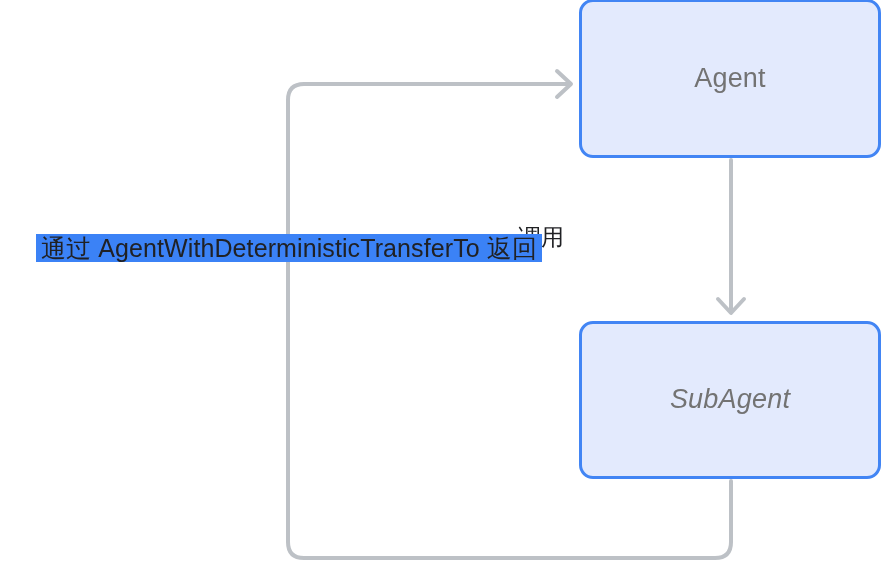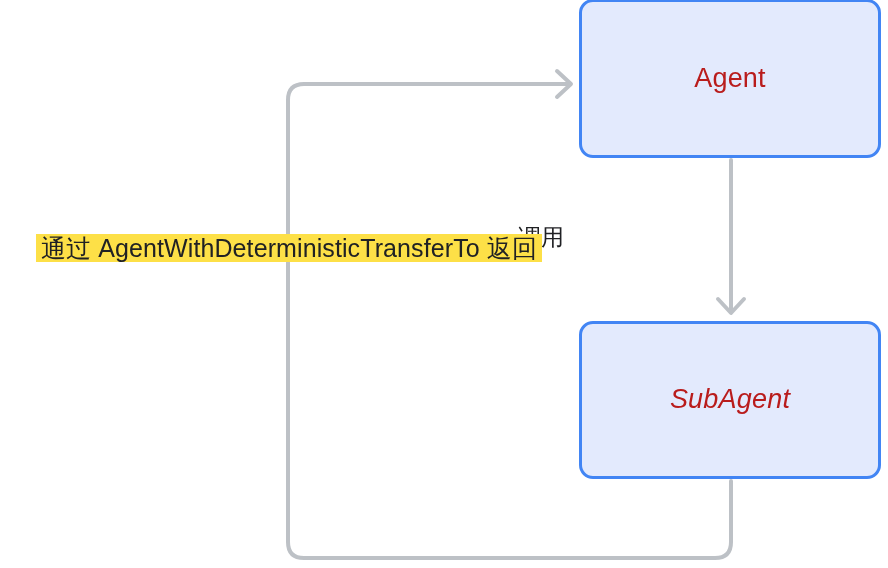--- a/index.html
+++ b/index.html
@@ -33,21 +33,21 @@
     display: flex;
     align-items: center;
     justify-content: center;
     border-style: solid;
     border-width: 3px;
   }
   .node-label {
     font-size: 27px;
     line-height: 1.1;
     letter-spacing: 0.2px;
-    color: #b91c1c;
+    color: #737373;
     white-space: nowrap;
   }
   #node-agent {
     left: 579px;
     top: -1px;
     width: 302px;
     height: 159px;
   }
   #node-subagent {
     left: 579px;
@@ -75,21 +75,21 @@
   }
   #edge-label-return {
     left: 0px;
     top: 232px;
     width: 578px;
     text-align: center;
     font-size: 25px;
     letter-spacing: 0.1px;
   }
   #edge-label-return span {
-    background: #fde047;
+    background: #3b82f6;
     padding: 0 5px;
   }
 </style>
 </head>
 <body>
 
 <div id="diagram-canvas">
 
   <svg class="edge-layer" viewBox="0 0 888 568" width="888" height="568" xmlns="http://www.w3.org/2000/svg">
 

